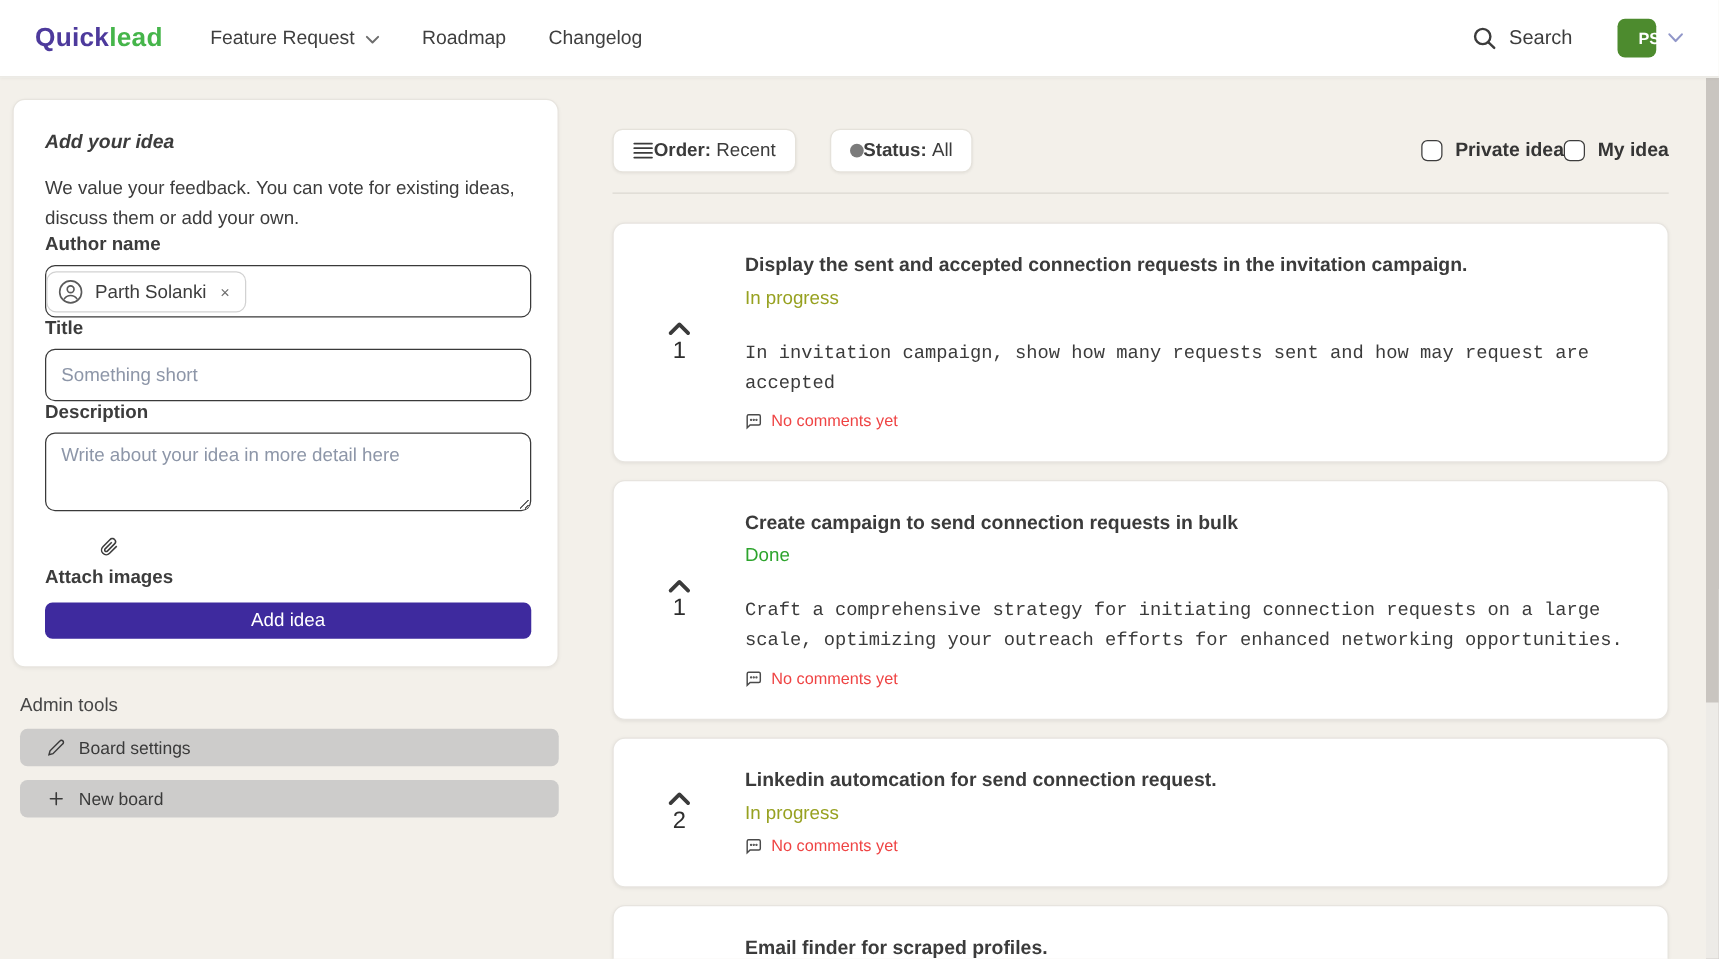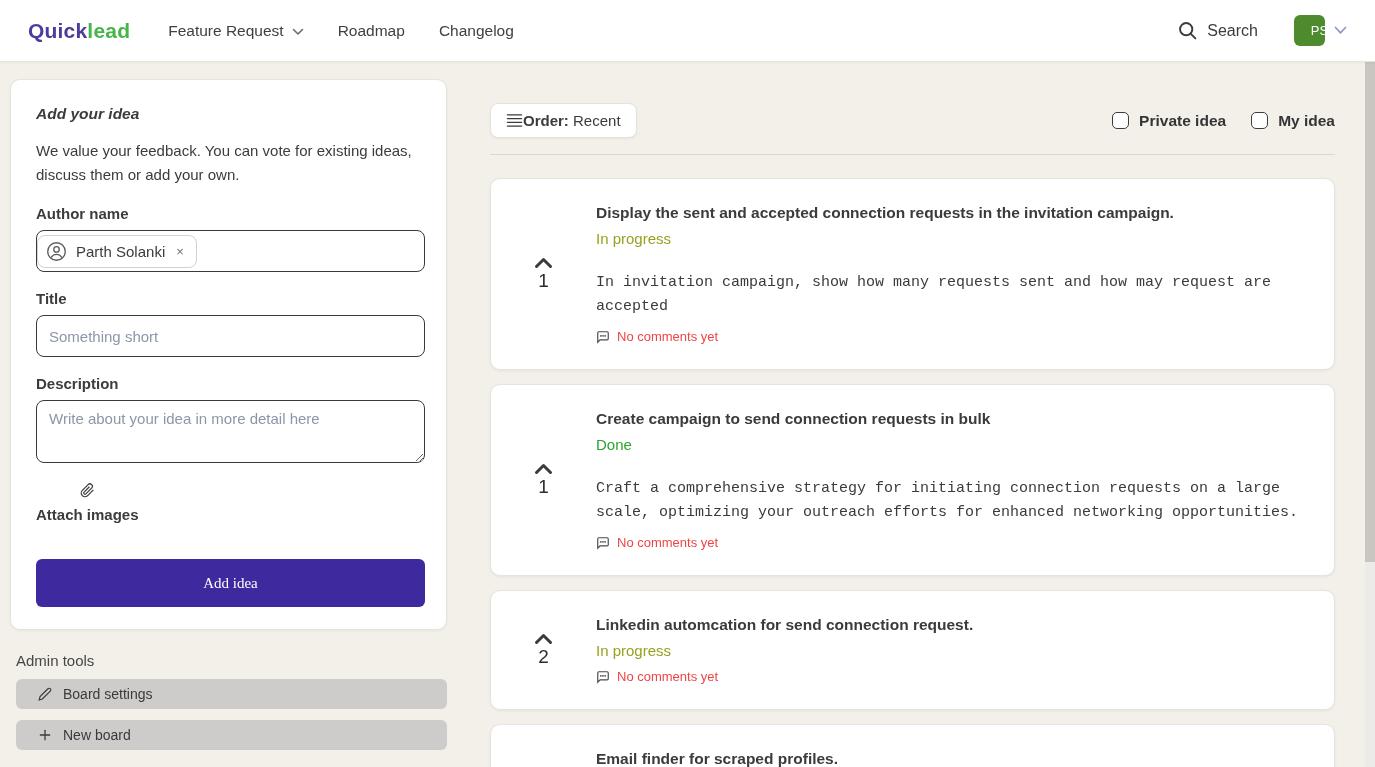--- a/index.html
+++ b/index.html
@@ -20,41 +20,41 @@
     position: relative; z-index: 5;
   }
   .logo { font-size: 21px; font-weight: 800; letter-spacing: .2px; margin-right: 38px; cursor: pointer; }
   .nav-links { display: flex; gap: 34px; }
   .nav-link { font-size: 15.5px; color: #3f3f3f; display: flex; align-items: center; gap: 8px; cursor: pointer; }
   .nav-right { margin-left: auto; display: flex; align-items: center; }
   .search-group { display: flex; align-items: center; gap: 9px; cursor: pointer; color: #3c3c3c; }
   .search-group span { font-size: 16px; }
   .avatar {
     width: 31px; height: 31px; border-radius: 6px;
-    color: #fff; font-size: 13px; font-weight: 400;
+    color: #fff; font-size: 13px; font-weight: 700;
     display: flex; align-items: center; justify-content: center;
     margin-left: 36px; cursor: pointer; padding-left: 20px;
   }
   .avatar-chevron { margin-left: 9px; color: #9197c9; cursor: pointer; display: flex; }
   .nav-chevron { color: #6d6d6d; display: flex; margin-top: 2px; }
 
   
   .page { display: flex; padding: 17px 40px 0 10px; align-items: flex-start; }
   .left-col { width: 437px; flex-shrink: 0; }
   .right-col { flex: 1; margin-left: 43px; min-width: 0; }
 
   
   .form-card {
     background: #fff; border: 1px solid #e7e4de; border-radius: 10px;
     box-shadow: 0 1px 3px rgba(0,0,0,.05);
     padding: 25px 21px 22px 25px;
   }
   .form-card h2 { font-size: 15.5px; font-weight: 700; color: #3c3c3c; font-style: italic; }
   .form-intro { font-size: 15px; line-height: 24px; color: #3c3c3c; margin-top: 16px; }
-  .field-label { display: block; font-size: 15px; font-weight: 600; color: #3c3c3c; margin-top: 18px; margin-bottom: 8px; }
+  .field-label { display: block; font-size: 15px; font-weight: 600; color: #3c3c3c; margin-bottom: 8px; }
   .author-box {
     border: 1px solid #3a3a3a; border-radius: 8px;
     height: 42px; display: flex; align-items: center; padding: 0 0;
     background: #fff; cursor: text;
   }
   .author-chip {
     display: inline-flex; align-items: center; gap: 9px;
     border: 1px solid #d2d2d2; border-radius: 8px;
     padding: 5px 10px 5px 8px; font-size: 15px; color: #3c3c3c;
   }
@@ -70,23 +70,23 @@
     border: 1px solid #3a3a3a; border-radius: 8px;
     font-size: 15px; padding: 9px 12px; color: #3c3c3c;
     font-family: inherit; background: #fff; outline: none;
   }
   .text-input::placeholder, .text-area::placeholder { color: #8d96a8; opacity: 1; }
   .attach-link {
     display: inline-flex; align-items: center; gap: 8px;
     margin-top: 16px; font-size: 15px; font-weight: 700; color: #3c3c3c; cursor: pointer; flex-direction: column;
   }
   .add-idea-btn {
-    width: 100%; height: 48px; margin-top: 36px;
+    width: 100%; height: 29px; margin-top: 12px;
     border: none; border-radius: 6px;
-    color: #fff; font-size: 15px; font-family: Liberation Serif, serif; cursor: pointer;
+    color: #fff; font-size: 15px; font-family: Liberation Sans, sans-serif; cursor: pointer;
   }
 
   
   .admin-tools { margin-top: 22px; padding-left: 6px; }
   .admin-title { font-size: 15px; color: #474747; margin-bottom: 10px; }
   .admin-btn {
     width: 100%; height: 30px; margin-bottom: 11px;
     background: #cdcccb; border: none; border-radius: 6px;
     display: flex; align-items: center; gap: 11px; padding-left: 22px;
     font-size: 14px; color: #3a3a3a; font-family: inherit; cursor: pointer;
@@ -96,21 +96,21 @@
   .filters-row { display: flex; align-items: center; margin-top: 24px; }
   .filter-btn {
     background: #fff; border: 1px solid #e5e2db; border-radius: 8px;
     box-shadow: 0 1px 2px rgba(0,0,0,.05);
     padding: 8px 15px; display: flex; align-items: center; gap: 0;
     font-size: 15px; color: #3b3b3b; cursor: pointer;
   }
   .filter-btn + .filter-btn { margin-left: 27px; }
   .filter-btn b { font-weight: 700; }
   .status-dot { width: 11px; height: 11px; border-radius: 50%; background: #7b7b7b; }
-  .checkbox-group { margin-left: auto; display: flex; align-items: flex-start; gap: 25px; }
+  .checkbox-group { margin-left: auto; display: flex; align-items: flex-start; }
   .checkbox-item { display: flex; align-items: center; gap: 10px; cursor: pointer; }
   .cb { width: 17px; height: 17px; border: 1.6px solid #3d3d3d; border-radius: 5px; background: #fff; }
   .checkbox-item span.lbl { font-size: 15.5px; font-weight: 600; color: #353535; }
   .list-divider { border-bottom: 1px solid #dcd8d1; margin-top: 16px; }
 
   
   .idea-list { margin-top: 23px; display: flex; flex-direction: column; gap: 14px; }
   .idea-card {
     background: #fff; border: 1px solid #e7e4df; border-radius: 10px;
     box-shadow: 0 1px 3px rgba(0,0,0,.06);
@@ -244,20 +244,24 @@
         <span>
           <svg width="17" height="15" viewBox="0 0 24 21" fill="none" stroke="#3b3b3b" stroke-width="2" stroke-linecap="round">
               <line x1="2" y1="2.5" x2="22" y2="2.5"></line>
               <line x1="2" y1="7.8" x2="22" y2="7.8"></line>
               <line x1="2" y1="13.1" x2="22" y2="13.1"></line>
               <line x1="2" y1="18.4" x2="22" y2="18.4"></line>
             </svg>
         </span>
         <span><b>Order:</b>&nbsp;<span>Recent</span></span>
       </div>
+      <div class="filter-btn">
+        <span class="status-dot"></span>
+        <span><b>Status:</b>&nbsp;<span>All</span></span>
+      </div>
       <div class="checkbox-group">
         <label class="checkbox-item">
           <span class="cb"></span>
           <span class="lbl">Private idea</span>
         </label>
         <label class="checkbox-item">
           <span class="cb"></span>
           <span class="lbl">My idea</span>
         </label>
       </div>

